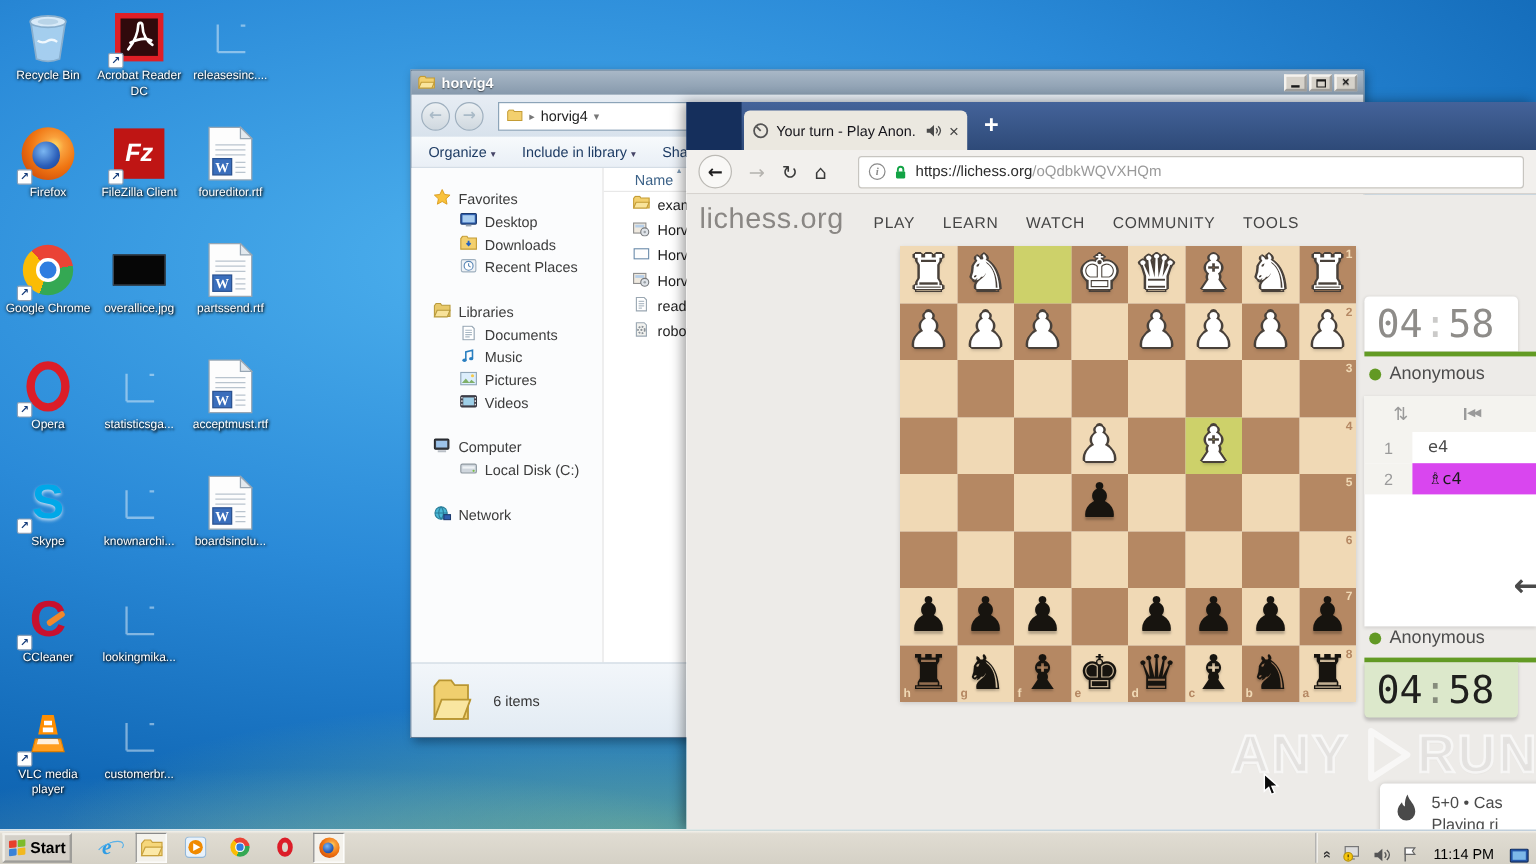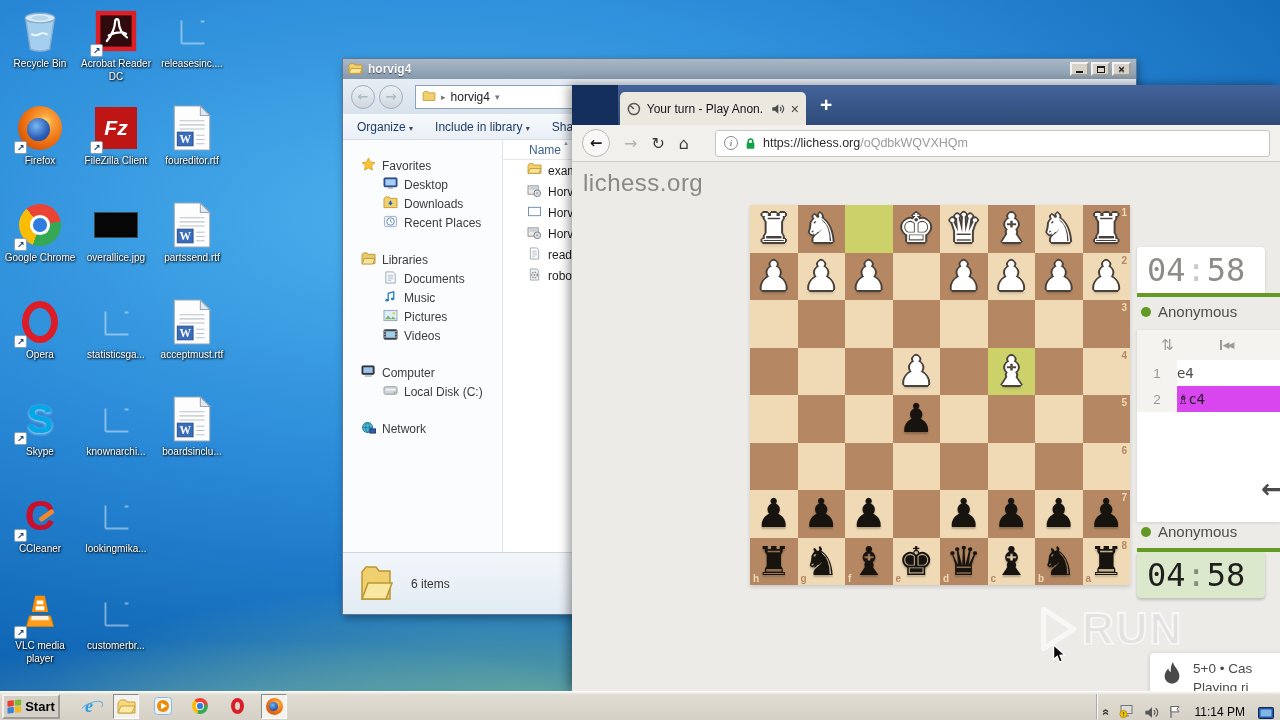--- a/index.html
+++ b/index.html
@@ -94,21 +94,21 @@
 #gbar1{top:131px}#gbar2{top:386px}
 .player{position:absolute;left:4px;display:flex;align-items:center;gap:7px;font-size:15px;color:#4d4d4d}
 #player-top{top:141px}#player-bottom{top:361px}
 .odot{width:10px;height:10px;border-radius:50%;background:#629924}
 #movepanel{position:absolute;left:0;top:168px;width:143px;height:192px;background:#fff;box-shadow:0 1px 3px rgba(0,0,0,.12)}
 #mv-tools{height:30px;background:#f4f3ef;display:flex;align-items:center;color:#9a9a9a}
 #mv-tools .flip{font-family:"DejaVu Sans",sans-serif;font-size:15px;margin-left:24px}
 #mv-tools .rew{margin-left:46px;border-left:2px solid #9a9a9a;padding-left:1px;font-size:9px;letter-spacing:-2px;font-family:"DejaVu Sans",sans-serif}
 .mrow{height:26px;display:flex;align-items:stretch;font-size:13.5px}
 .mnum{width:40px;background:#f4f3ef;color:#9a9a9a;display:flex;align-items:center;justify-content:center}
-.mmove{flex:1;display:flex;align-items:center;color:#4a4a4a;font-family:"DejaVu Sans",sans-serif}
+.mmove{flex:1;display:flex;align-items:center;padding-left:13px;color:#4a4a4a;font-family:"DejaVu Sans",sans-serif}
 .mmove.active{background:#d946ef;color:#1a1a1a;font-weight:normal}
 #takeback{position:absolute;right:-3px;top:144px;font-size:26px;font-weight:bold;color:#4a4a4a;font-family:"DejaVu Sans",sans-serif}
 #gameinfo{position:absolute;left:578px;top:491px;width:140px;height:46px;background:#fff;border-radius:4px 0 0 0;box-shadow:0 1px 4px rgba(0,0,0,.2);display:flex;align-items:flex-start;gap:9px;padding:8px 0 0 10px}
 #gameinfo .l1{font-size:13.5px;color:#4a4a4a;white-space:nowrap}
 #gameinfo .l2{font-size:13.5px;color:#4a4a4a;white-space:nowrap;margin-top:4px}
 
 #wm{position:absolute;left:1026px;top:601px;display:flex;align-items:center;z-index:48;pointer-events:none}
 #wm span{font:bold 44px "Liberation Sans",sans-serif;letter-spacing:2px;color:rgba(255,255,255,.14);-webkit-text-stroke:2px rgba(255,255,255,.65);text-shadow:0 1px 2px rgba(0,0,0,.06)}
 #cursor{position:absolute;left:1052px;top:644px;z-index:60}
 
@@ -527,20 +527,27 @@
         <span id="infoc">i</span>
         <svg viewBox="0 0 12 14" width="11" height="13">
             <path d="M3.5 6.5 V4.5 a2.5 2.5 0 0 1 5 0 V6.5" stroke="#12a345" stroke-width="1.7" fill="none"></path>
             <rect x="1.8" y="6.3" width="8.4" height="6.4" rx="1" fill="#12a345"></rect>
           </svg>
         <span><span class="dom">https://lichess.org</span><span class="pth">/oQdbkWQVXHQm</span></span>
       </div>
     </div>
     <div id="page">
       <div id="li-logo">lichess.org</div>
+      <div id="li-nav">
+          <span>PLAY</span>
+          <span>LEARN</span>
+          <span>WATCH</span>
+          <span>COMMUNITY</span>
+          <span>TOOLS</span>
+        </div>
       <div id="board">
           <div class="sq lt">
             <span class="pc w">♜</span>
           </div>
           <div class="sq dk">
             <span class="pc w">♞</span>
           </div>
           <div class="sq lt hl"></div>
           <div class="sq dk">
             <span class="pc w">♚</span>
@@ -729,20 +736,21 @@
           </svg>
         <div>
           <div class="l1">5+0 • Cas</div>
           <div class="l2">Playing ri</div>
         </div>
       </div>
     </div>
   </div>
 
   <div id="wm">
+    <span>ANY</span>
     <svg viewBox="0 0 54 54" width="56" height="56">
         <path d="M17 8 L46 27 L17 46 Z" fill="none" stroke="rgba(255,255,255,.6)" stroke-width="5" stroke-linejoin="round"></path>
       </svg>
     <span>RUN</span>
   </div>
 
   <svg id="cursor" width="15" height="20" viewBox="0 0 12 17">
       <path d="M1 .8 L1 13 L4.1 10.4 L6 15.3 L8.4 14.3 L6.4 9.6 L10.6 9.3 Z" fill="#0a0a0a" stroke="#fff" stroke-width="1"></path>
     </svg>
 

